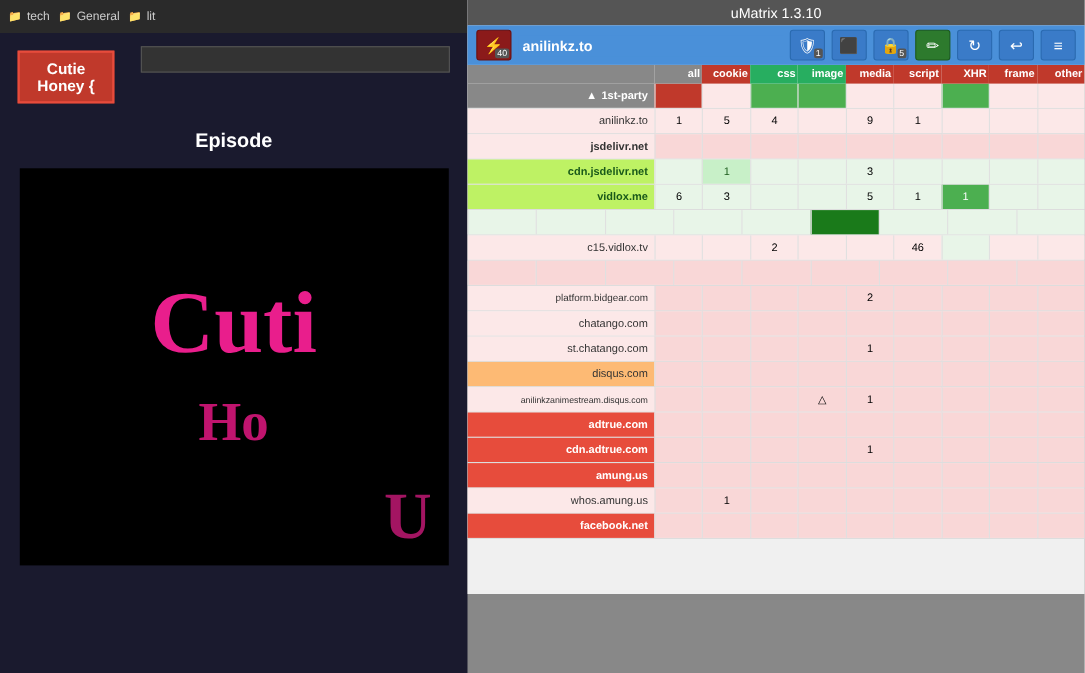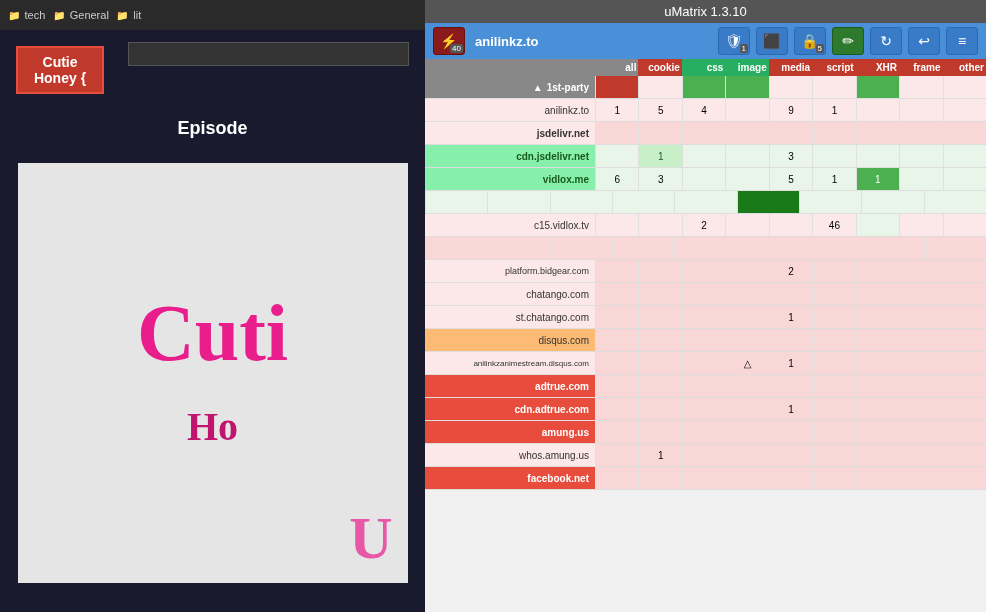--- a/index.html
+++ b/index.html
@@ -47,49 +47,49 @@
     }
     .episode-heading {
       color: white;
       font-size: 18px;
       font-weight: bold;
       text-align: center;
       padding: 8px 0;
     }
     .anime-image {
       width: 390px;
-      height: 420px;
-      background: #e5e5e5;
-      margin: 16px auto;
+      height: 361px;
+      background: #000000;
+      margin: 6px auto;
       display: flex;
       align-items: center;
       justify-content: center;
       overflow: hidden;
       position: relative;
     }
     .anime-logo {
       font-size: 80px;
       font-weight: 900;
       color: #e91e8c;
       font-family: Georgia, serif;
       line-height: 1;
       text-align: center;
       padding: 20px;
     }
     .anime-logo-sub {
-      font-size: 40px;
+      font-size: 50px;
       color: #c0146e;
     }
 
     
     .umatrix-panel {
       position: absolute;
       right: 0; top: 0;
       width: 561px;
-      height: 612px;
+      height: 540px;
       background: #f0f0f0;
       display: flex;
       flex-direction: column;
     }
 
     
     .umatrix-titlebar {
       background: #555;
       color: white;
       text-align: center;
@@ -190,21 +190,21 @@
       padding: 3px 6px;
       font-size: 10px;
       display: flex;
       align-items: center;
       justify-content: flex-end;
       overflow: hidden;
       text-overflow: ellipsis;
       white-space: nowrap;
     }
     .row-domain-1stparty { background: #888; color: white; font-weight: bold; justify-content: flex-end; }
-    .row-domain-green { background: #86efac; color: #1a5a1a; font-weight: bold; }
+    .row-domain-green { background: #bef264; color: #1a5a1a; font-weight: bold; }
     .row-domain-red { background: #e74c3c; color: white; font-weight: bold; }
 
     .cell {
       flex: 1;
       text-align: center;
       padding: 2px 1px;
       font-size: 10px;
       display: flex;
       align-items: center;
       justify-content: center;

